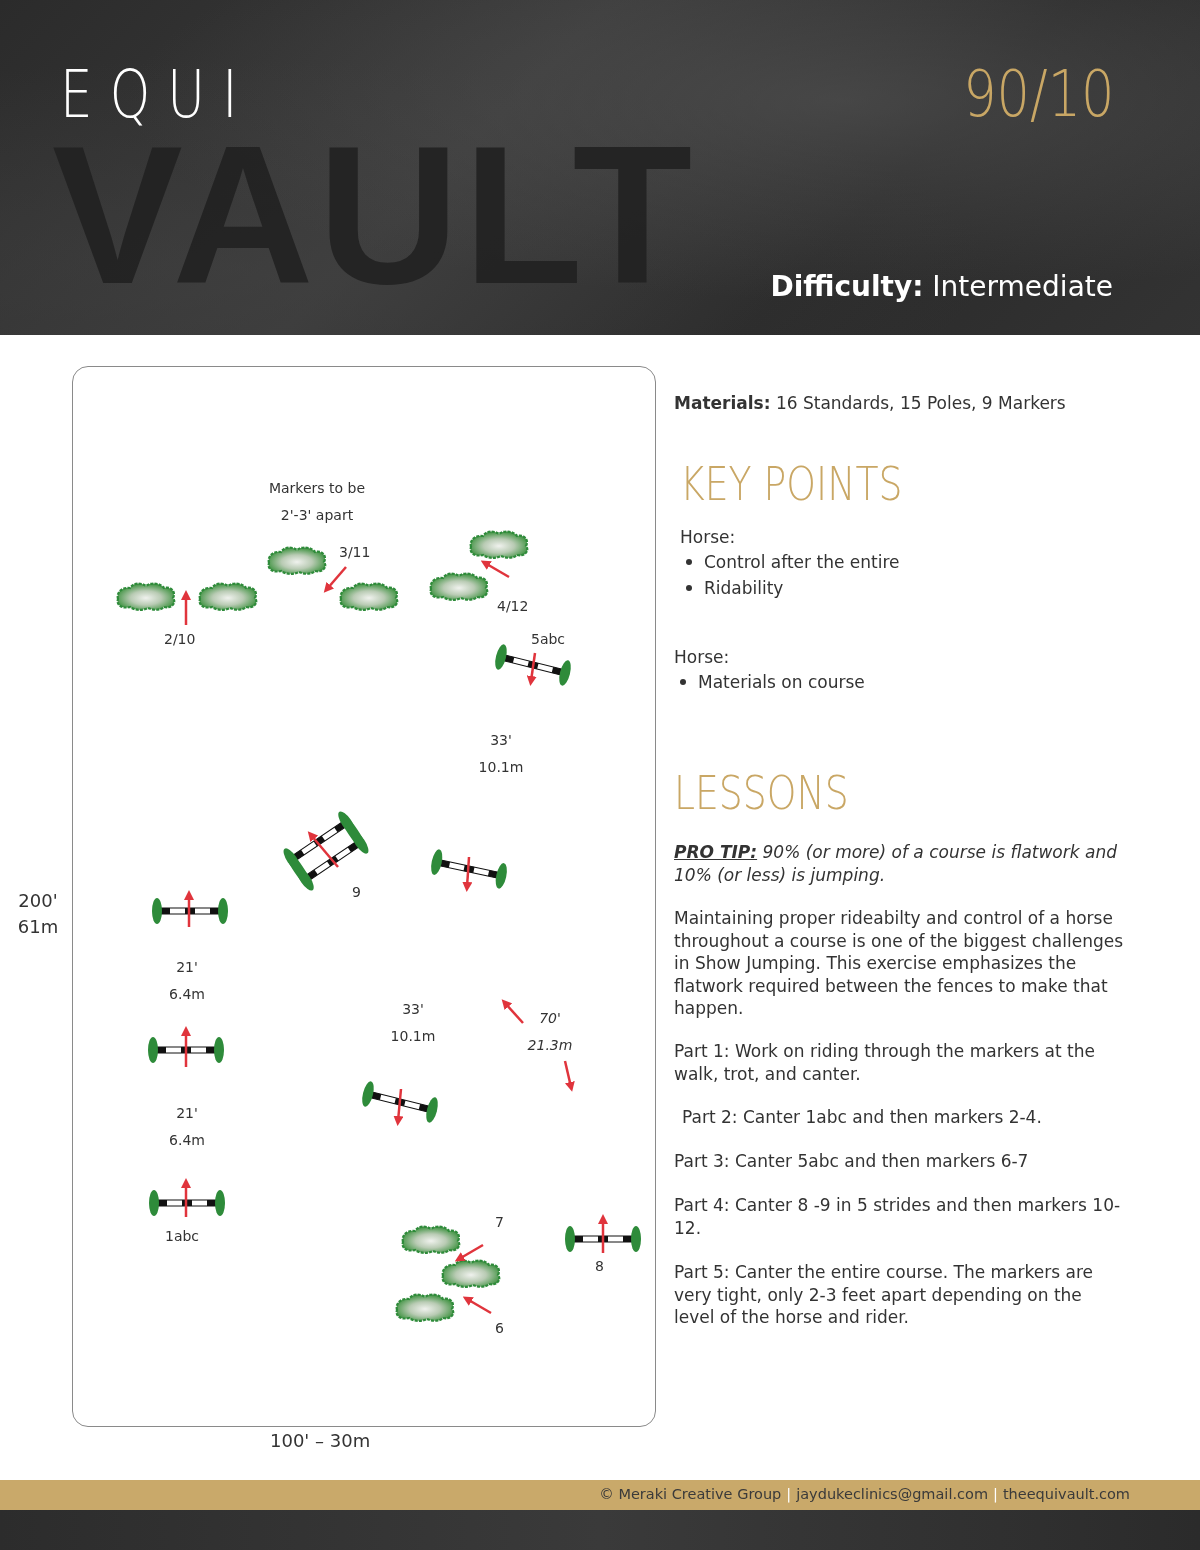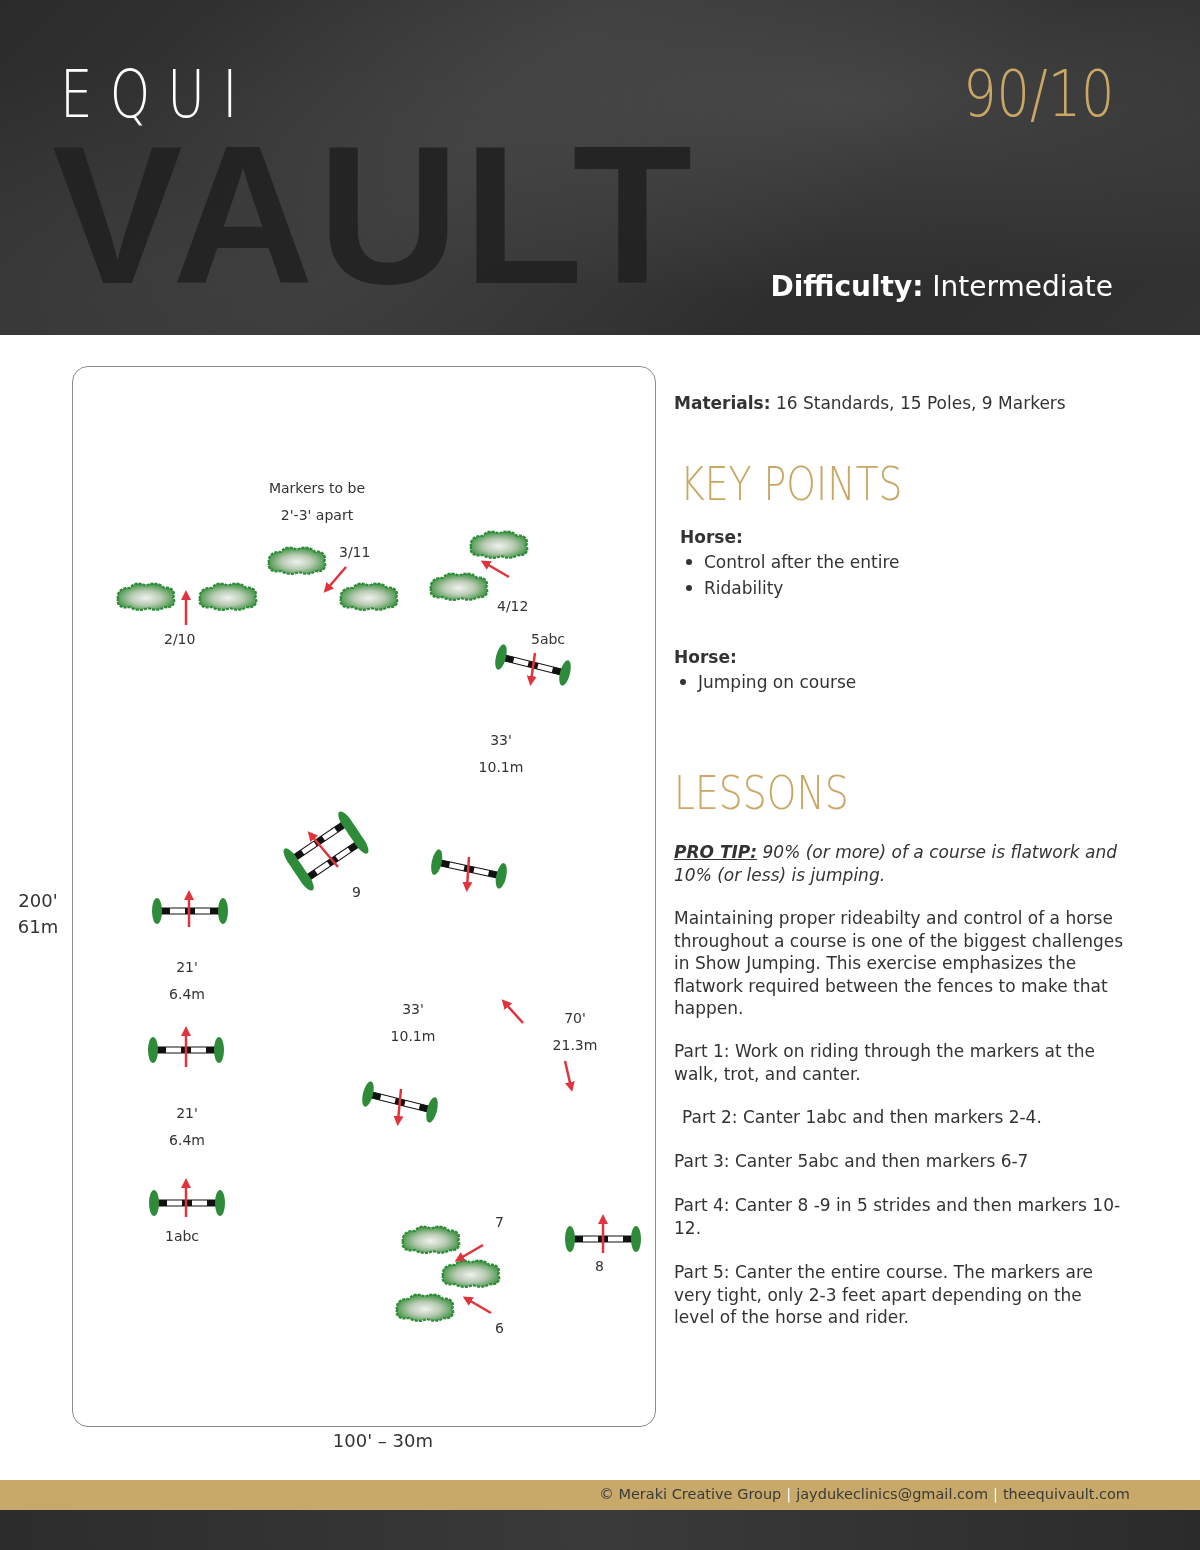--- a/index.html
+++ b/index.html
@@ -38,36 +38,36 @@
     }
     .difficulty b { font-weight: 700; }
 
     
     .arena {
       position: absolute; left: 72px; top: 366px; width: 584px; height: 1061px;
       border: 1.5px solid #8a8a8a; border-radius: 16px;
     }
     .arena svg { position: absolute; left: 0; top: 0; }
     .dim-left { position: absolute; left: 8px; top: 888px; width: 60px; text-align: center; font-size: 18px; line-height: 26px; color: #333; }
-    .dim-bottom { position: absolute; left: 288px; top: 1430px; width: 145px; text-align: right; font-size: 18px; color: #333; }
+    .dim-bottom { position: absolute; left: 270px; top: 1430px; width: 145px; text-align: left; font-size: 18px; color: #333; }
 
     .lbl { position: absolute; font-size: 14px; color: #333; text-align: center; line-height: 27px; white-space: nowrap; }
 
     
     .right { position: absolute; left: 674px; top: 0; width: 470px; }
     .materials { position: absolute; top: 393px; left: 0; font-size: 17px; color: #333; white-space: nowrap; }
     .materials b { font-weight: 700; }
     .section-title {
       position: absolute; left: 4px; font-family: "DejaVu Sans", sans-serif; font-weight: 300;
       font-size: 46px; color: #c9a765; line-height: 1; letter-spacing: 0px;
       transform: scaleX(0.82); transform-origin: left top;
     }
     .kp-title { top: 461px; left: 6px; }
     .ls-title { top: 770px; left: 0; }
-    .sub-head { position: absolute; font-size: 17px; font-weight: 700; color: #333; }
+    .sub-head { position: absolute; font-size: 17px; font-weight: 400; color: #333; }
     .blist { position: absolute; list-style: none; font-size: 17px; color: #333; }
     .blist li { position: relative; padding-left: 24px; line-height: 26px; white-space: nowrap; }
     .blist li::before { content: ""; position: absolute; left: 6px; top: 10px; width: 6px; height: 6px; border-radius: 50%; background: #333; }
     .para { position: absolute; left: 0; width: 460px; font-size: 17px; line-height: 22.5px; color: #333; }
     .para b { font-weight: 400; }
     .protip i { font-style: italic; }
     .protip .tag { font-weight: 700; font-style: italic; text-decoration: underline; }
 
     
     .footer-bar { position: absolute; left: 0; top: 1480px; width: 1200px; height: 30px; background: #c9a96a; }
@@ -201,21 +201,21 @@
   <div class="lbl" style="left:74px; top:587px; width:80px;">
     <div>21'</div>
     <div>6.4m</div>
   </div>
 
   <div class="lbl" style="left:300px; top:629px; width:80px;">
     <div>33'</div>
     <div>10.1m</div>
   </div>
 
-  <div class="lbl" style="left:462px; top:638px; width:80px;">
+  <div class="lbl" style="left:437px; top:638px; width:80px;font-style:italic;">
     <div>70'</div>
     <div>21.3m</div>
   </div>
 
   <div class="lbl" style="left:74px; top:733px; width:80px;">
     <div>21'</div>
     <div>6.4m</div>
   </div>
 
   <div class="lbl" style="left:92px; top:856px;">1abc</div>
@@ -239,21 +239,21 @@
   <div class="section-title kp-title">KEY POINTS</div>
 
   <div class="sub-head" style="left:6px; top:527px;">Horse:</div>
   <ul class="blist" style="left:6px; top:549px;">
     <li>Control after the entire</li>
     <li>Ridability</li>
   </ul>
 
   <div class="sub-head" style="left:0; top:647px;">Horse:</div>
   <ul class="blist" style="left:0; top:669px;">
-    <li>Jumping on course</li>
+    <li>Materials on course</li>
   </ul>
 
   <div class="section-title ls-title">LESSONS</div>
 
   <div class="para protip" style="top:841px;">
     <span class="tag">PRO TIP:</span><i> 90% (or more) of a course is flatwork and 10% (or less) is jumping.</i>
   </div>
 
   <div class="para" style="top:907px;">Maintaining proper rideabilty and control of a horse throughout a course is one of the biggest challenges in Show Jumping. This exercise emphasizes the flatwork required between the fences to make that happen.</div>
 

